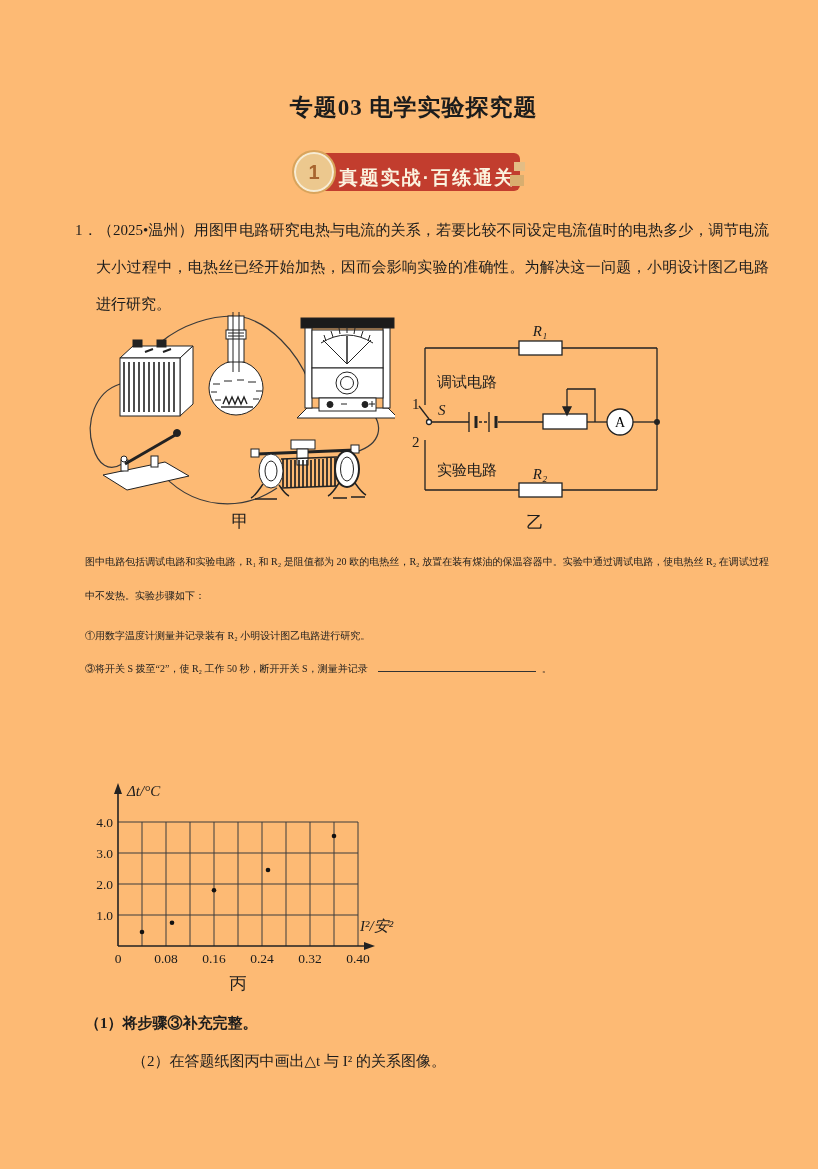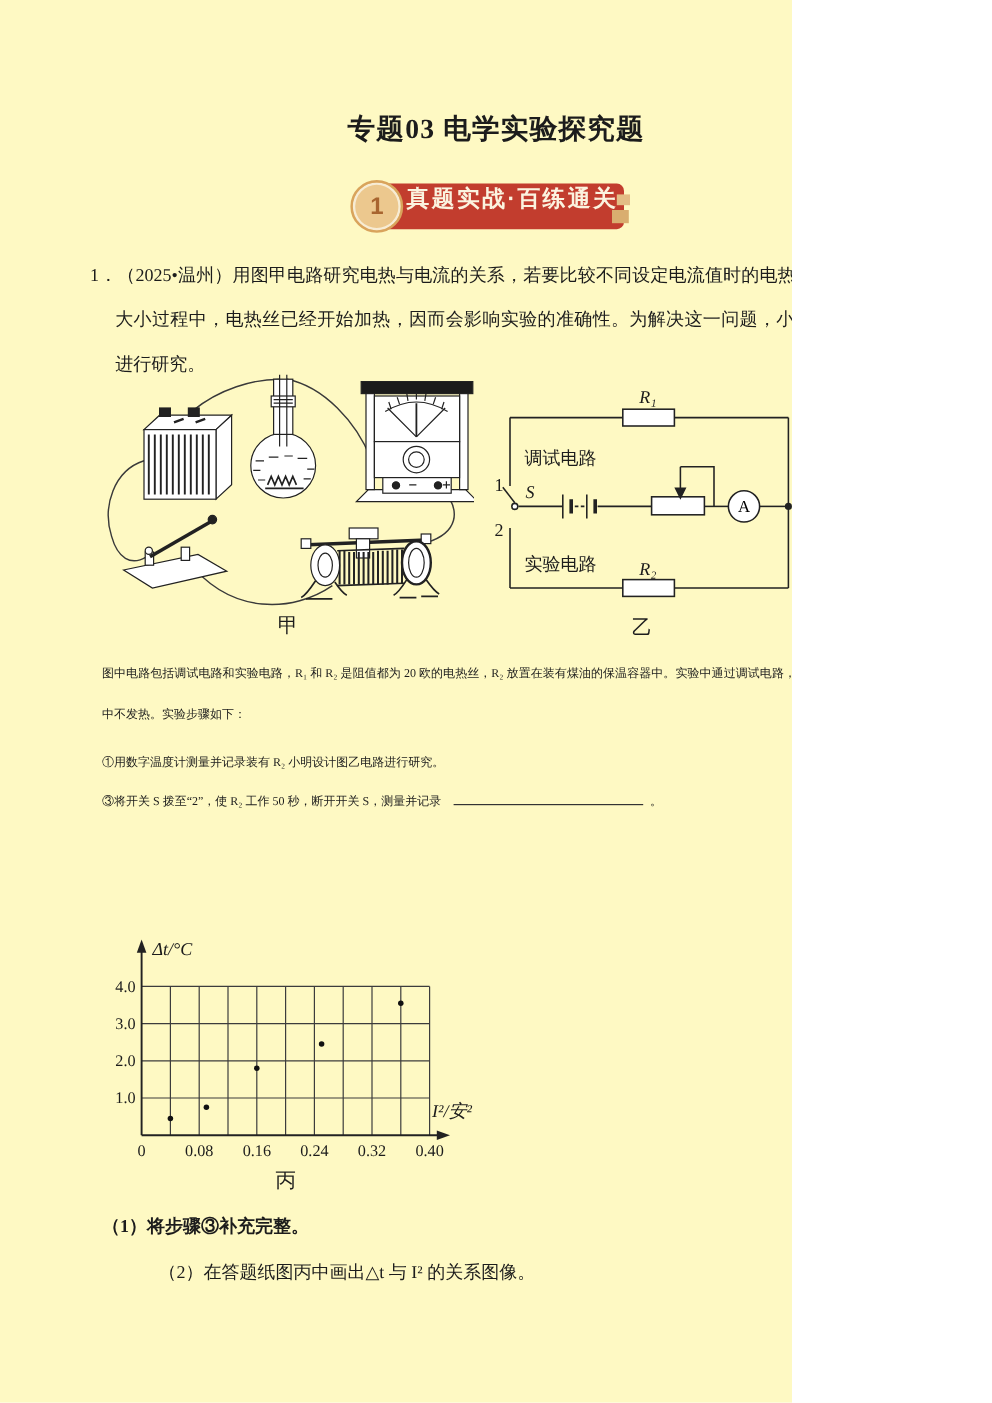--- a/index.html
+++ b/index.html
@@ -1,23 +1,23 @@
 <!DOCTYPE html>
 <html><head>
 <meta charset="utf-8">
 <style>
   html,body{margin:0;padding:0;background:#fff;}
-  .page{position:relative;width:660px;height:1169px;background:#fef9c3;overflow:hidden;
+  .page{position:relative;width:818px;height:1169px;background:#fdba74;overflow:hidden;
         font-family:"Liberation Serif","DejaVu Serif",serif;color:#1c1c1c;}
   .abs{position:absolute;}
   .title{left:0;top:92px;width:827px;text-align:center;font-size:23px;font-weight:bold;letter-spacing:1px;}
   
   .banner{left:292px;top:150px;width:246px;height:46px;}
   .banner-pill{position:absolute;left:16px;top:3px;width:212px;height:38px;background:#c23d2e;border-radius:6px;
-               display:flex;align-items:flex-start;justify-content:center;padding-left:26px;box-sizing:border-box;}
+               display:flex;align-items:flex-end;justify-content:center;padding-left:26px;box-sizing:border-box;}
   .banner-pill span{color:#fbf3df;font-family:"Liberation Sans","DejaVu Sans",sans-serif;
                font-size:19px;font-weight:bold;letter-spacing:2px;}
   .banner-badge{position:absolute;left:0;top:0;width:44px;height:44px;border-radius:50%;
                background:#ecc88e;border:2px solid #d9a45c;box-sizing:border-box;
                box-shadow:inset 0 0 0 2px #f7ecd4;display:flex;align-items:center;justify-content:center;
                font-family:"Liberation Sans","DejaVu Sans",sans-serif;font-size:20px;font-weight:bold;color:#a8652f;}
   .deco1{position:absolute;left:222px;top:12px;width:11px;height:9px;background:#e3bd85;}
   .deco2{position:absolute;left:218px;top:25px;width:14px;height:11px;background:#d9ae6f;}
   
   .para1{left:75px;top:212px;width:694px;font-size:15px;line-height:37px;text-align:justify;

